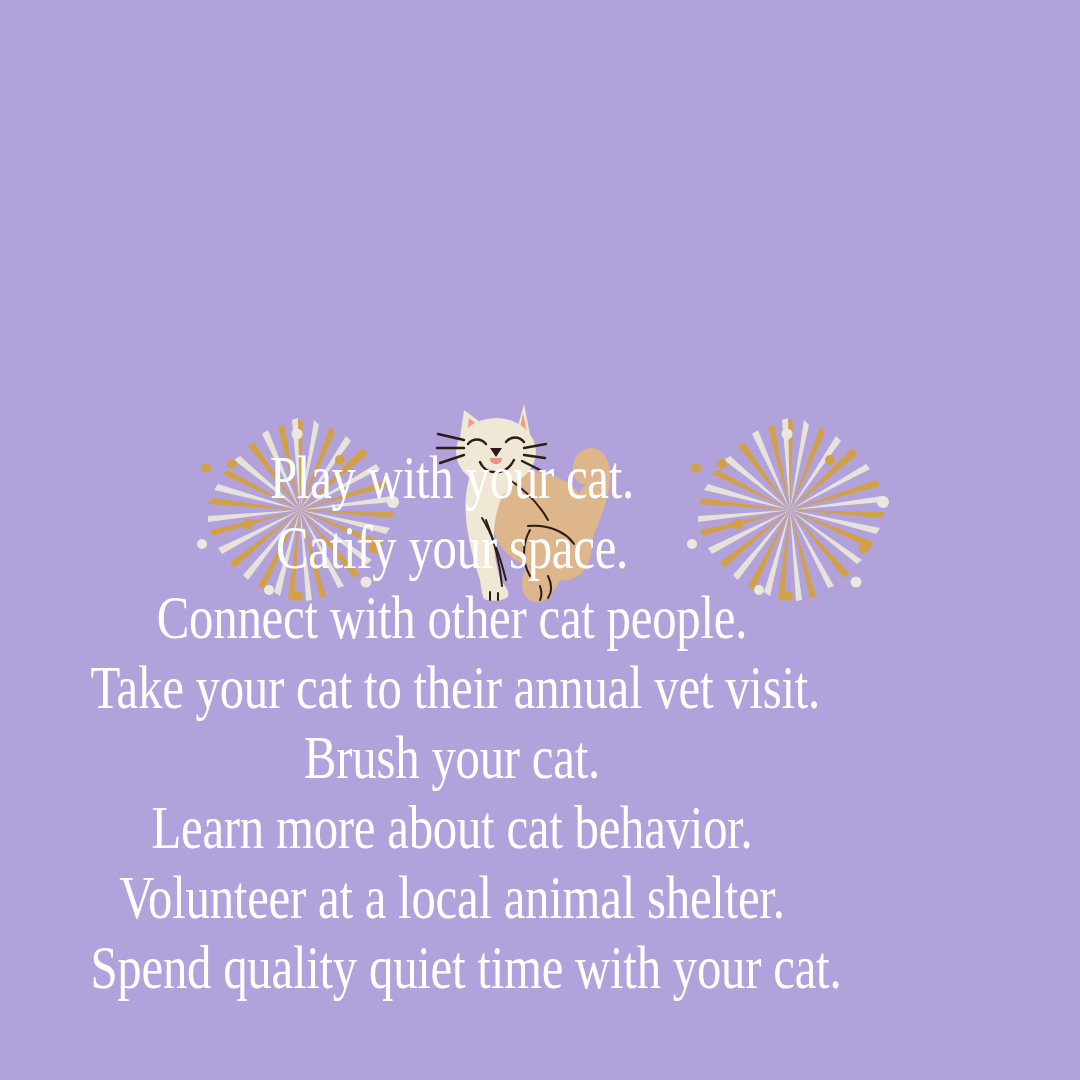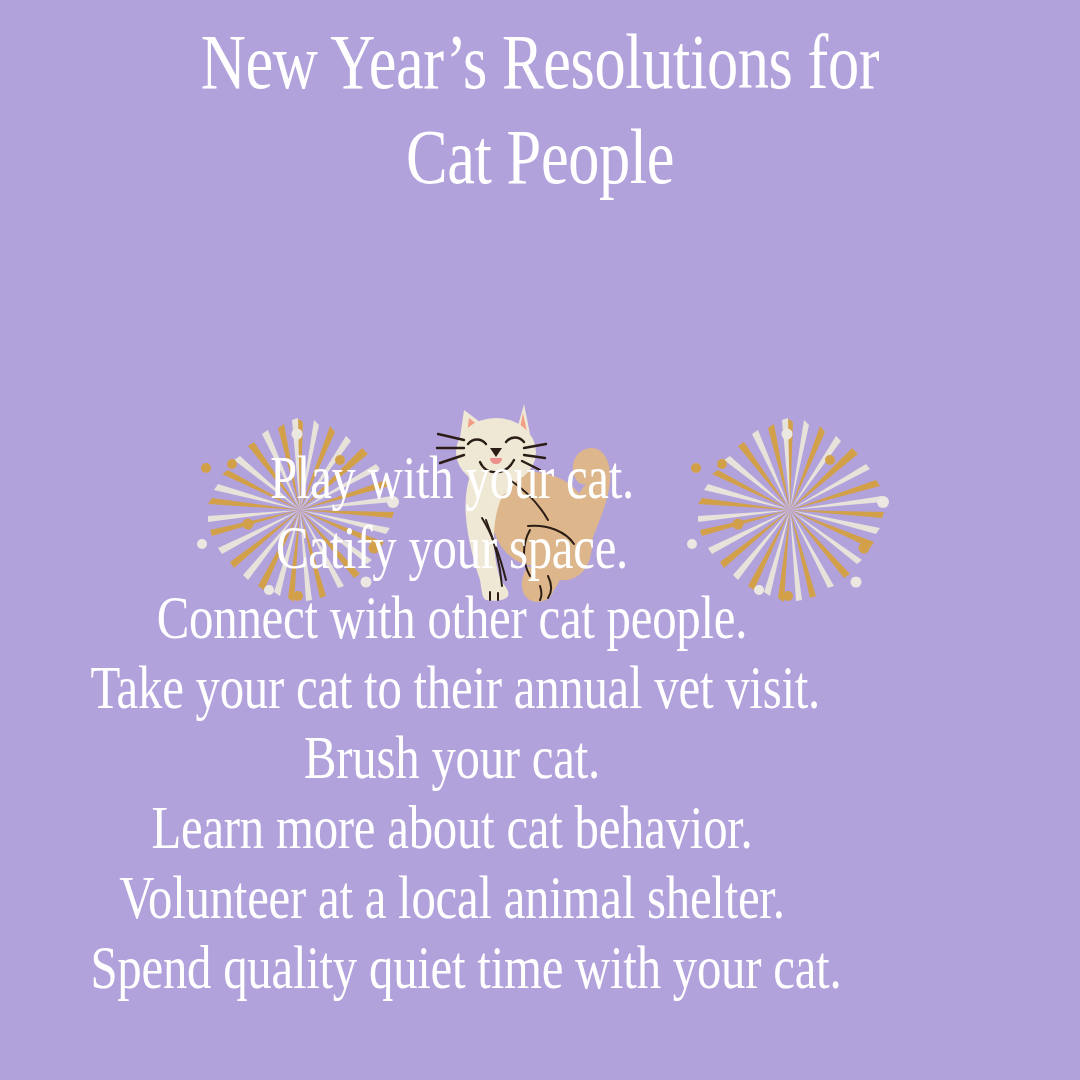--- a/index.html
+++ b/index.html
@@ -82,24 +82,20 @@
     transform: scaleX(0.80);
     transform-origin: center center;
     white-space: nowrap;
   }
 </style>
 </head>
 <body>
 
 <div id="poster">
 
-  <div id="title-block">
-    <span class="title-line">New Year’s Resolutions for</span>
-    <span class="title-line">Cat People</span>
-  </div>
 
   <div id="decor-band">
 
     <svg id="firework-left" class="firework" viewBox="0 0 220 210">
       <g transform="translate(110,105)">
         <g fill="#d3a04a">
           <path d="M0,0 L-3,-92 L3,-88 Z"></path>
           <path d="M0,0 L30,-84 L35,-78 Z"></path>
           <path d="M0,0 L62,-62 L68,-56 Z"></path>
           <path d="M0,0 L86,-30 L90,-24 Z"></path>

